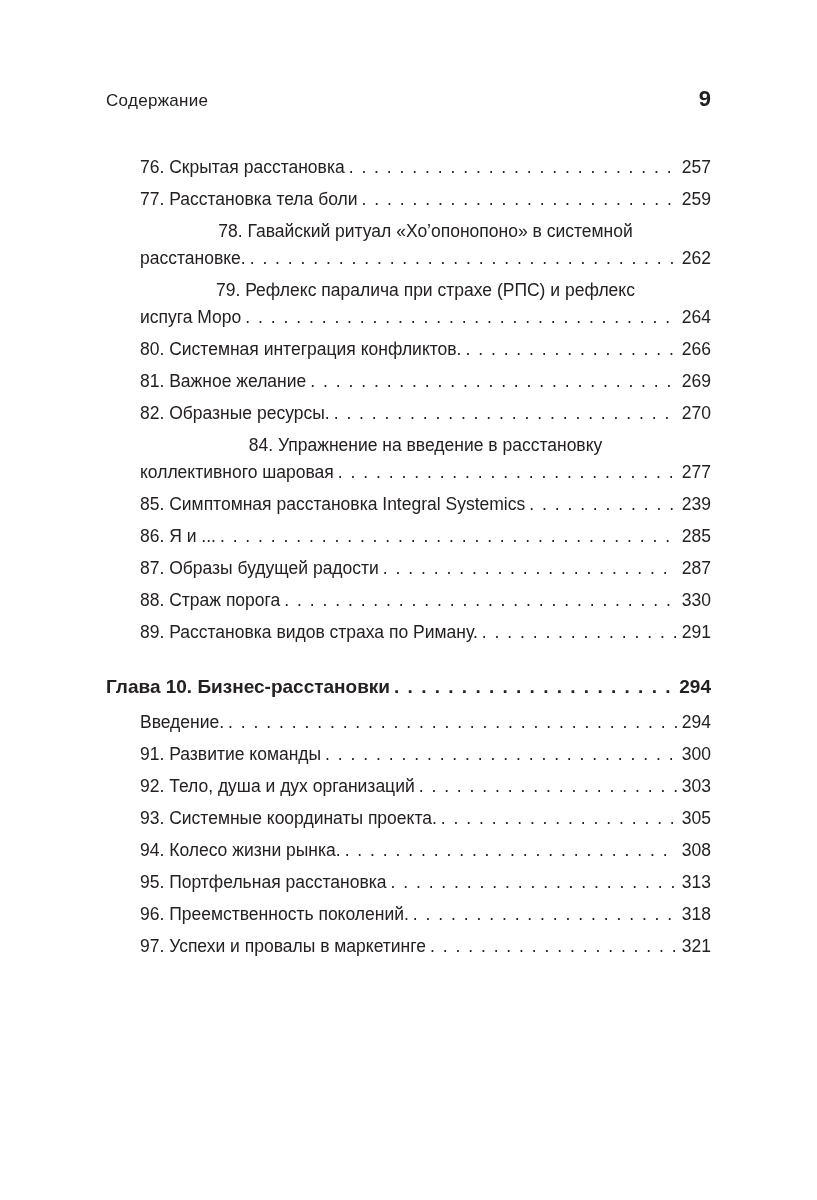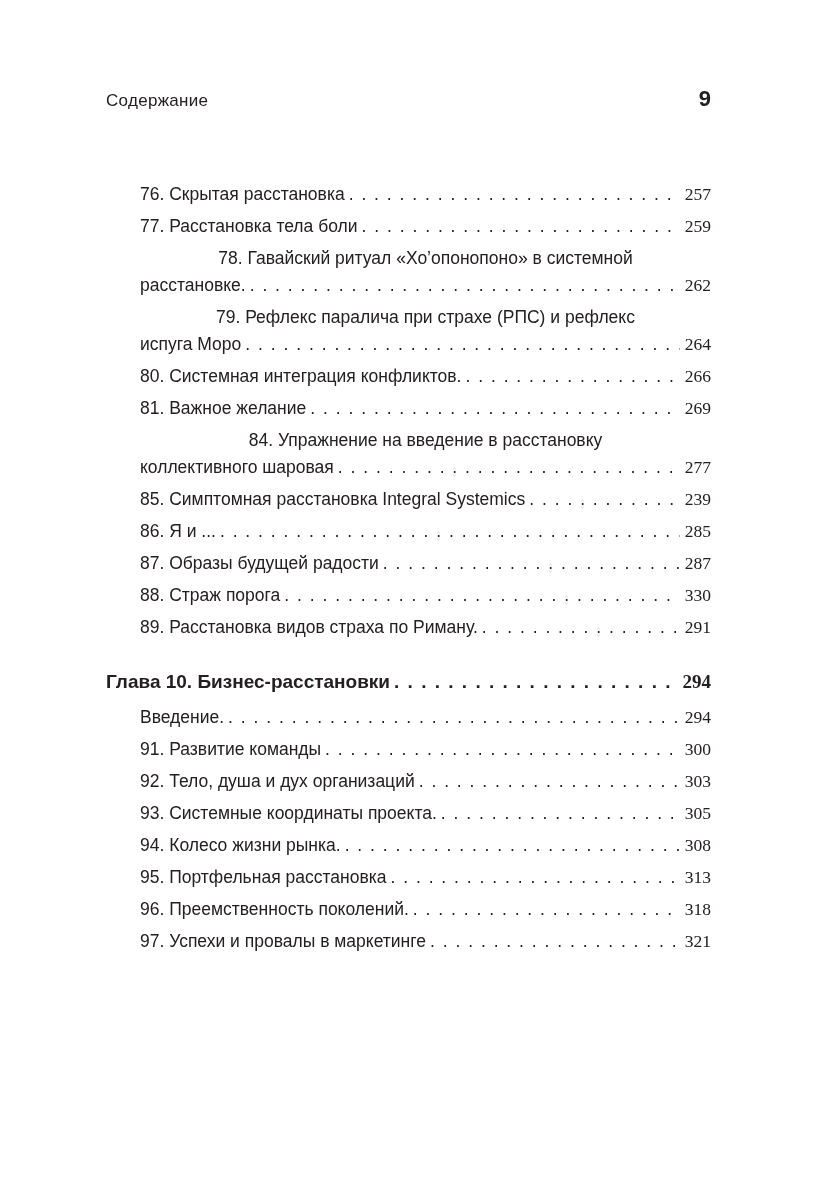--- a/index.html
+++ b/index.html
@@ -26,21 +26,21 @@
   }
   .running-title {
     font-size: 17px;
     letter-spacing: 0.3px;
   }
   .page-number {
     font-size: 22px;
     font-weight: 700;
   }
   .toc-list {
-    margin-top: 69px;
+    margin-top: 42px;
     padding-left: 34px;
   }
   .toc-entry {
     font-size: 17.5px;
     line-height: 27px;
     margin-bottom: 5px;
   }
   .toc-preline {
     white-space: nowrap;
     text-align: center;
@@ -59,21 +59,20 @@
     overflow: hidden;
     white-space: nowrap;
     margin: 0 5px 0 4px;
   }
   .toc-dots::after {
     content: ". . . . . . . . . . . . . . . . . . . . . . . . . . . . . . . . . . . . . . . . . . . . . . . . . . . . . . . . . . . . . . . . . . . . ";
     letter-spacing: 1.5px;
   }
   .toc-page {
     flex: 0 0 auto;
-    font-family: Liberation Serif, serif;
   }
   .toc-entry.chapter {
     margin-left: -34px;
     margin-top: 27px;
     margin-bottom: 9px;
     font-weight: 700;
     font-size: 19px;
   }
 </style>
 </head>
@@ -124,20 +123,27 @@
     </div>
   </div>
       <div class="toc-entry">
     <div class="toc-lastline">
       <span class="toc-title">81. Важное желание</span>
       <span class="toc-dots"></span>
       <span class="toc-page">269</span>
     </div>
   </div>
       <div class="toc-entry">
+    <div class="toc-lastline">
+      <span class="toc-title">82. Образные ресурсы.</span>
+      <span class="toc-dots"></span>
+      <span class="toc-page">270</span>
+    </div>
+  </div>
+      <div class="toc-entry">
     <div class="toc-preline">84. Упражнение на введение в расстановку</div>
         <div class="toc-lastline">
       <span class="toc-title">коллективного шаровая</span>
       <span class="toc-dots"></span>
       <span class="toc-page">277</span>
     </div>
   </div>
       <div class="toc-entry">
     <div class="toc-lastline">
       <span class="toc-title">85. Симптомная расстановка Integral Systemics</span>

